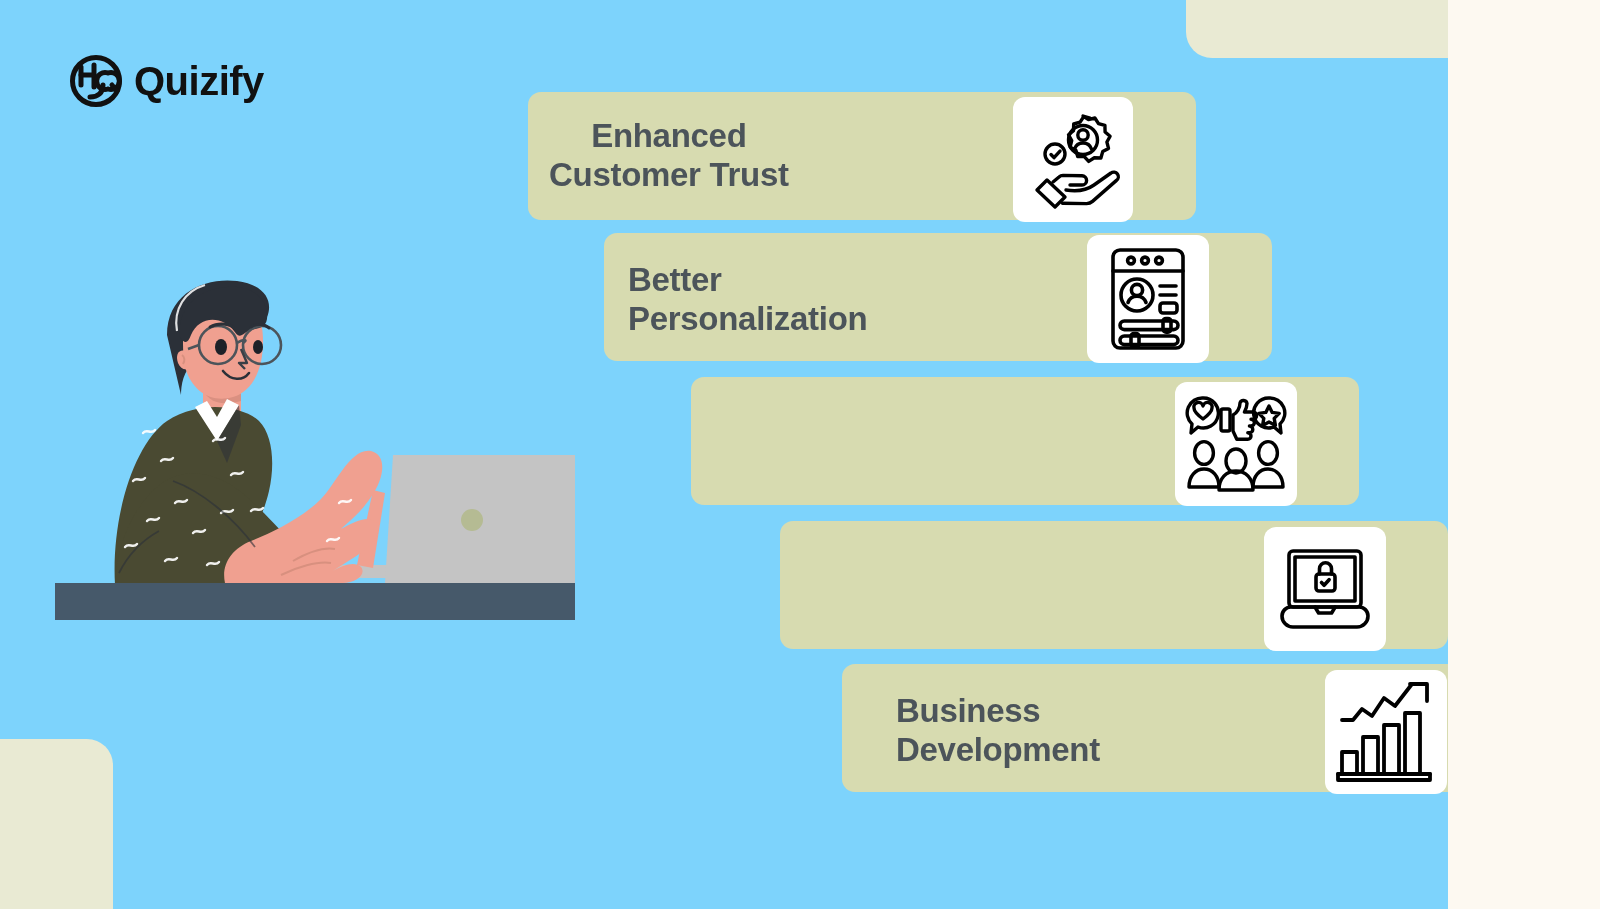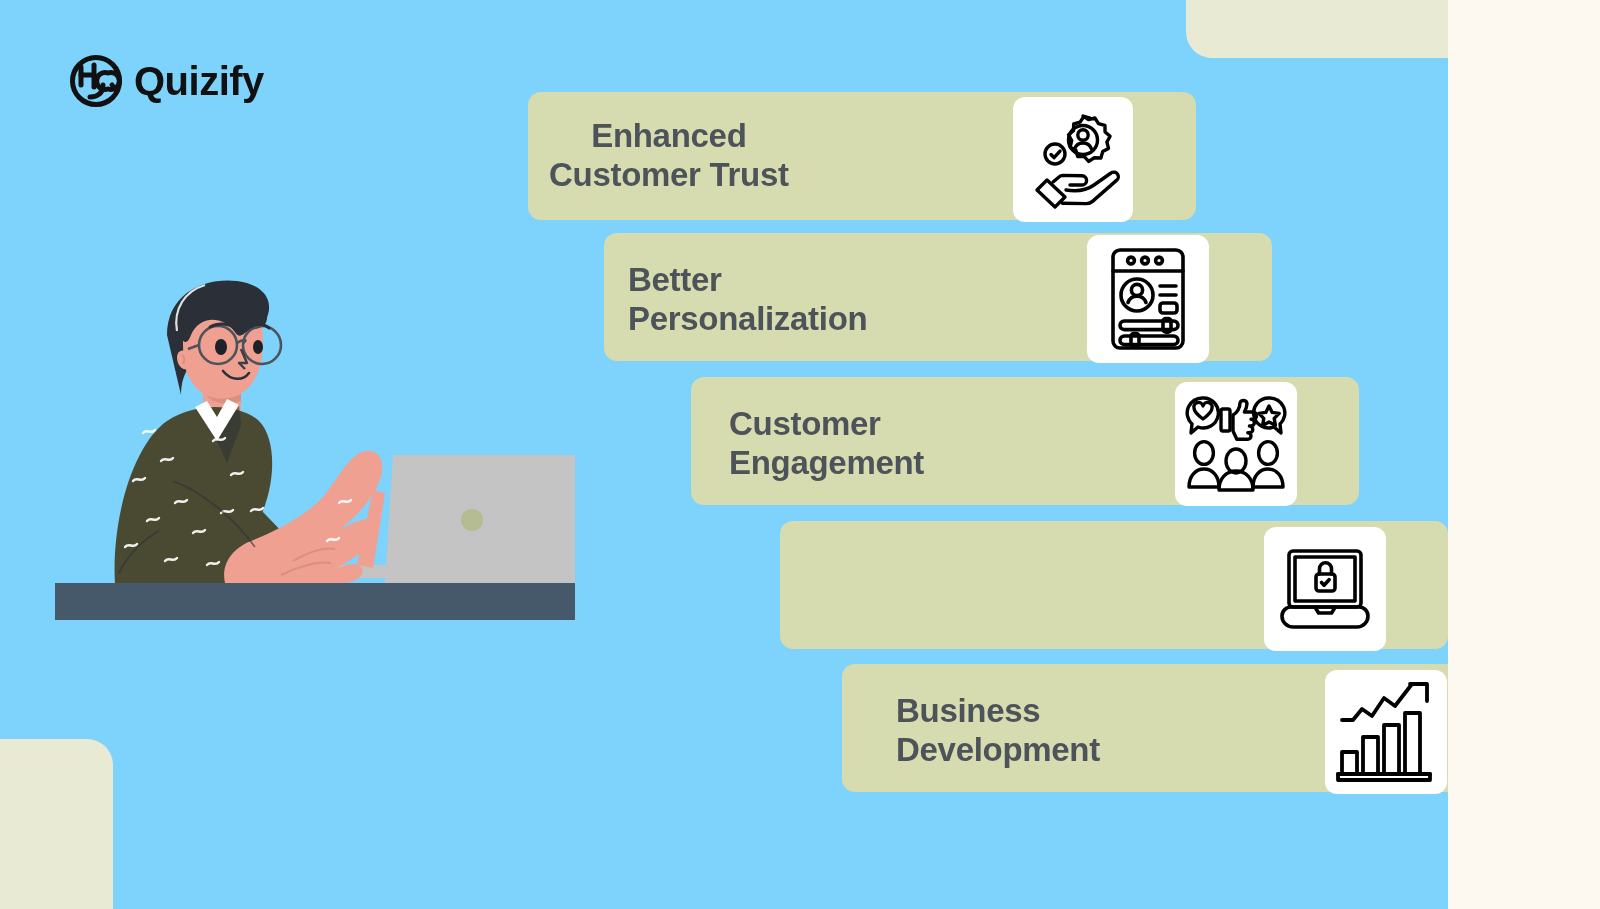--- a/index.html
+++ b/index.html
@@ -261,22 +261,20 @@
         <rect x="55" y="56" width="17" height="10" rx="3"></rect>
         <rect x="15" y="74" width="58" height="8.6" rx="4.3"></rect>
         <rect x="58" y="71.5" width="8" height="13.6" rx="3"></rect>
         <rect x="15" y="89" width="58" height="8.6" rx="4.3"></rect>
         <rect x="26" y="86.5" width="8" height="13.6" rx="3"></rect>
       </svg>
     </span>
   </div>
 
   <div class="bar bar-3"></div>
-  <div class="bar-label lbl-3">Customer
-Engagement</div>
   <div class="bar-icon-tile tile-3">
     <span>
       <svg width="102" height="98" viewBox="0 0 102 98" xmlns="http://www.w3.org/2000/svg" fill="none" stroke="#000000" stroke-width="3.4" stroke-linecap="round" stroke-linejoin="round">
 
         <path d="M18 3 a15 15 0 1 1 -5 29 l-7 6 1 -9 a15 15 0 0 1 11 -26 z"></path>
         <path d="M18 24 c-6 -4.5 -9 -7.5 -9 -11 a4.3 4.3 0 0 1 9 -2 a4.3 4.3 0 0 1 9 2 c0 3.5 -3 6.5 -9 11 z"></path>
 
         <rect x="36" y="14" width="9" height="22" rx="2"></rect>
         <path d="M48 36 l0 -16 c4 -2 7 -7 7 -12 a3.6 3.6 0 0 1 7 0.6 c0 3.4 -1.4 6.4 -2.6 8.4 l8.6 0 a3.6 3.6 0 0 1 0 7.2 l-2 0 a3.4 3.4 0 0 1 0 6.8 l-1.6 0 a3.4 3.4 0 0 1 0 6.8 l-1.6 0 a3.2 3.2 0 0 1 0 6.4 l-11 0 z"></path>
 

